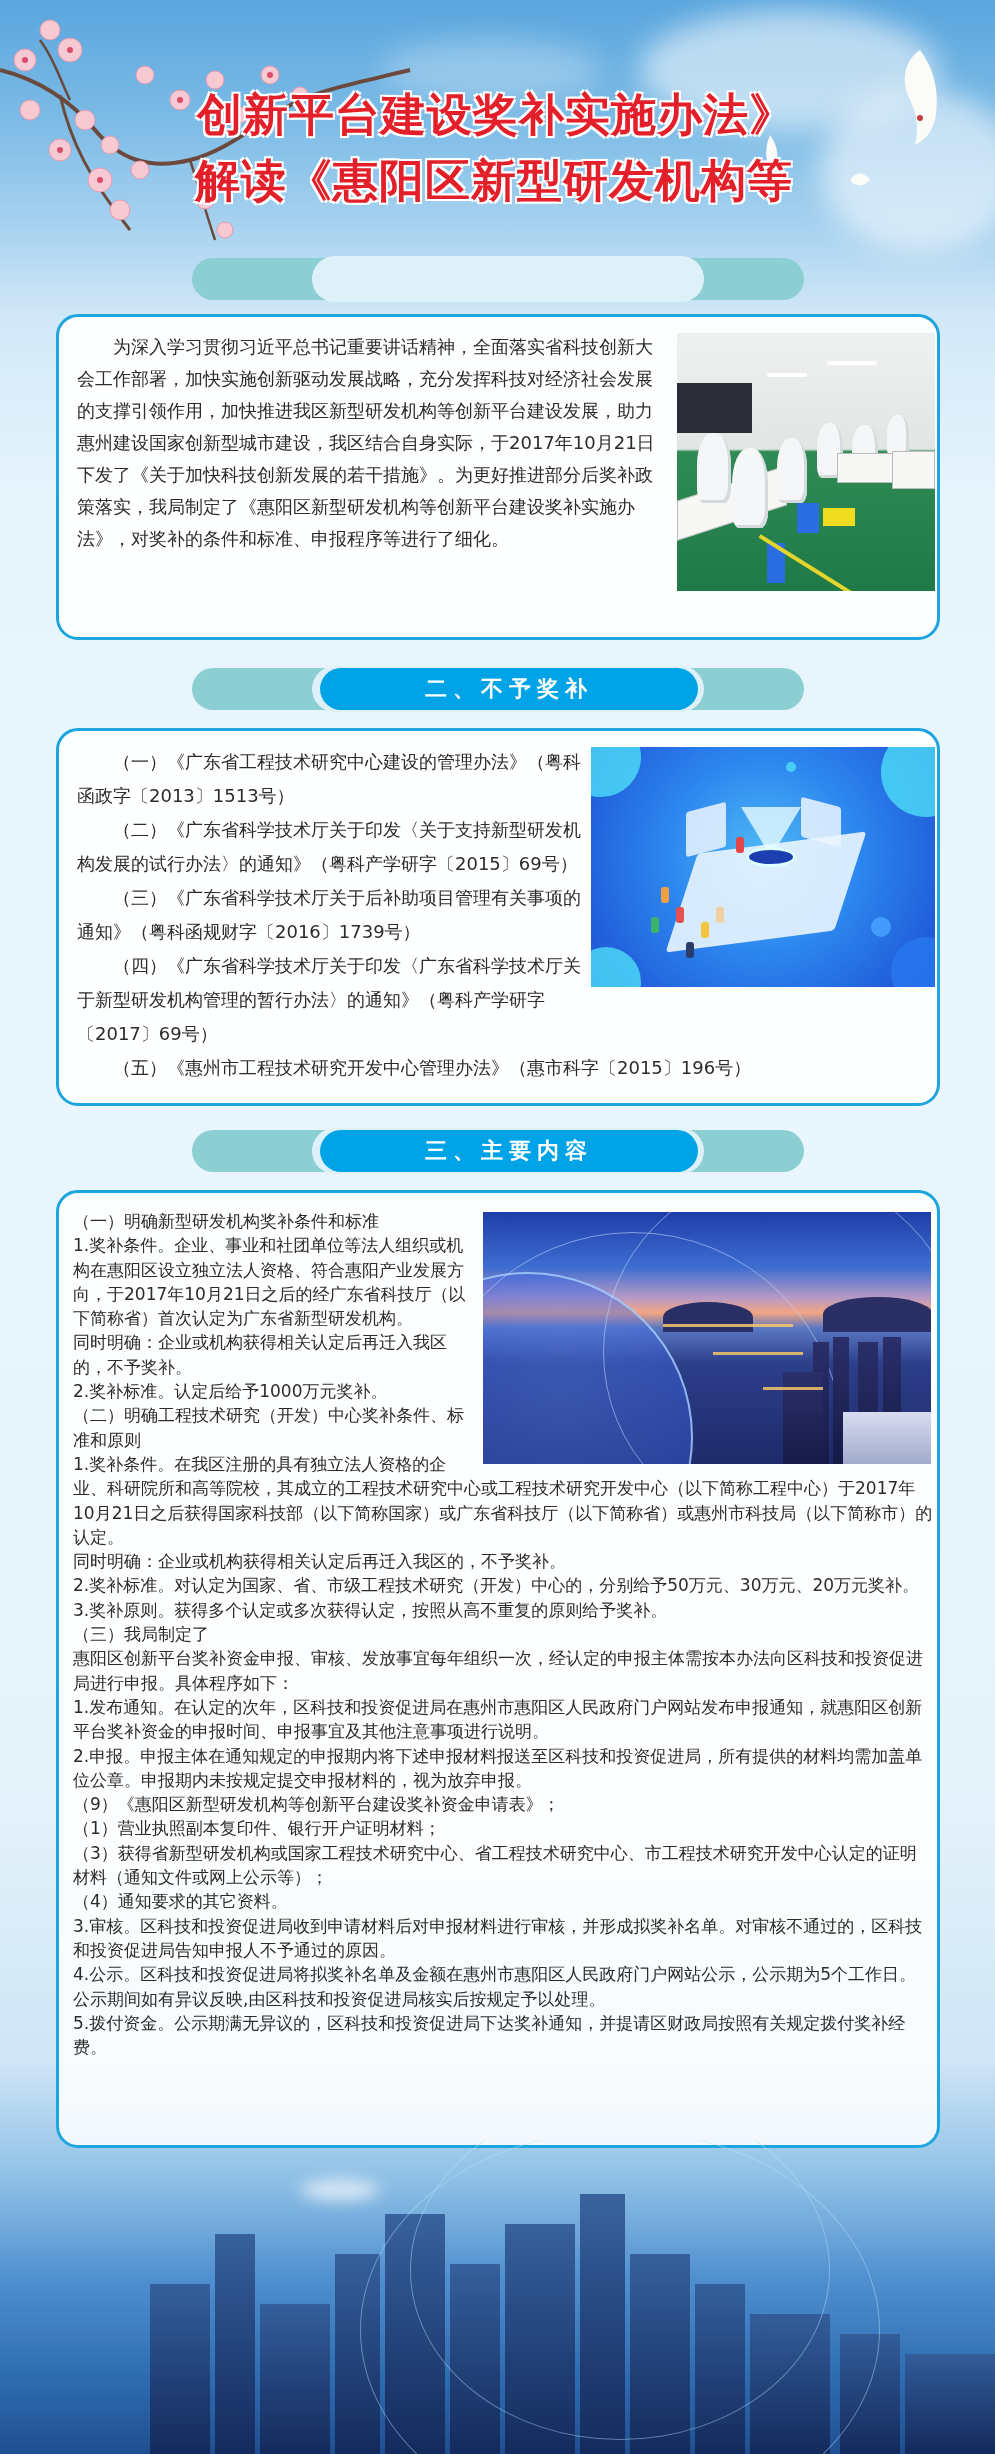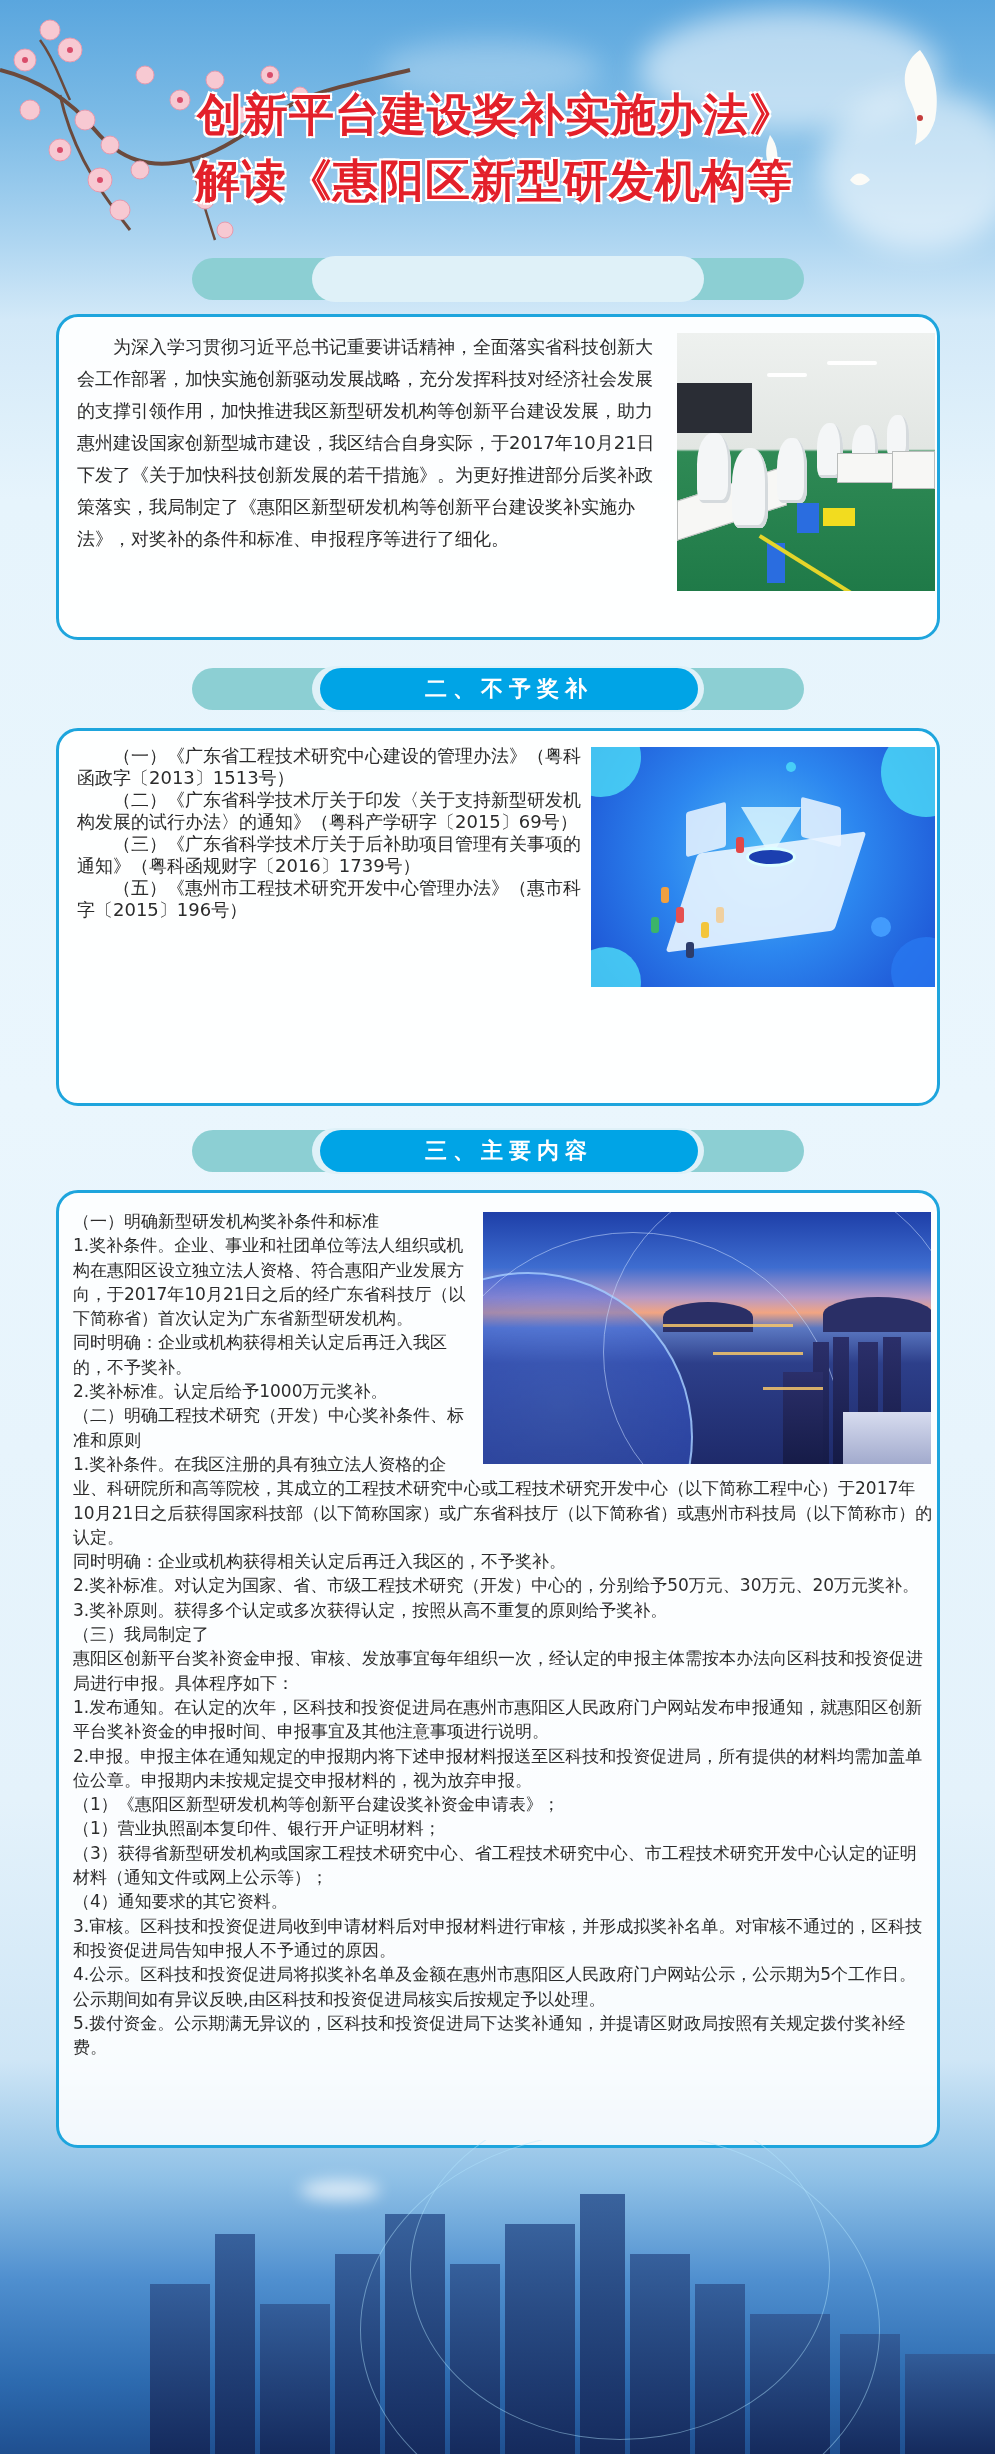--- a/index.html
+++ b/index.html
@@ -49,21 +49,21 @@
     background: rgba(255,255,255,0.93);
     border: 3px solid #1ea5dd; border-radius: 22px;
   }
   .c1-text {
     position: absolute; left: 18px; top: 14px; width: 870px;
     font-size: 18px; line-height: 32px; color: #2b2b2b;
   }
   .c1-text .float-img { float: right; width: 258px; height: 258px; margin: 2px 12px 4px 8px; }
   .c2-text {
     position: absolute; left: 18px; top: 14px; width: 860px;
-    font-size: 18px; line-height: 22px; color: #2b2b2b;
+    font-size: 18px; line-height: 34px; color: #2b2b2b;
   }
   .c2-text .float-img { float: right; width: 344px; height: 240px; margin: 2px 2px 2px 2px; }
   .c3-text {
     position: absolute; left: 14px; top: 16px; width: 860px;
     font-size: 17px; line-height: 24.3px; color: #2b2b2b;
   }
   .c3-text .float-img { float: right; width: 448px; height: 252px; margin: 3px 2px 4px 6px; }
   .indent { text-indent: 2em; }
   .blk { display: block; }
   
@@ -214,20 +214,21 @@
       <div class="person" style="left:70px;top:140px;background:#f0a040;"></div>
       <div class="person" style="left:85px;top:160px;background:#e55050;"></div>
       <div class="person" style="left:60px;top:170px;background:#3bb46a;"></div>
       <div class="person" style="left:110px;top:175px;background:#f3c53c;"></div>
       <div class="person" style="left:95px;top:195px;background:#2d3c6a;"></div>
       <div class="person" style="left:125px;top:160px;background:#f0d0a0;"></div>
     </div>
     <span class="indent blk">（一）《广东省工程技术研究中心建设的管理办法》（粤科函政字〔2013〕1513号）</span>
     <span class="indent blk">（二）《广东省科学技术厅关于印发〈关于支持新型研发机构发展的试行办法〉的通知》（粤科产学研字〔2015〕69号）</span>
     <span class="indent blk">（三）《广东省科学技术厅关于后补助项目管理有关事项的通知》（粤科函规财字〔2016〕1739号）</span>
+    <span class="indent blk">（四）《广东省科学技术厅关于印发〈广东省科学技术厅关于新型研发机构管理的暂行办法〉的通知》（粤科产学研字〔2017〕69号）</span>
     <span class="indent blk">（五）《惠州市工程技术研究开发中心管理办法》（惠市科字〔2015〕196号）</span>
   </div>
 </div>
 
 <div class="sec-head" style="top:1130px;">
   <div class="bar"></div>
   <div class="pill-outline"></div>
   <div class="pill">三、主要内容</div>
 </div>
 
@@ -255,21 +256,21 @@
     <span class="blk">2.奖补标准。认定后给予1000万元奖补。</span>
     <span class="blk">（二）明确工程技术研究（开发）中心奖补条件、标准和原则</span>
     <span class="blk">1.奖补条件。在我区注册的具有独立法人资格的企业、科研院所和高等院校，其成立的工程技术研究中心或工程技术研究开发中心（以下简称工程中心）于2017年10月21日之后获得国家科技部（以下简称国家）或广东省科技厅（以下简称省）或惠州市科技局（以下简称市）的认定。</span>
     <span class="blk">同时明确：企业或机构获得相关认定后再迁入我区的，不予奖补。</span>
     <span class="blk">2.奖补标准。对认定为国家、省、市级工程技术研究（开发）中心的，分别给予50万元、30万元、20万元奖补。</span>
     <span class="blk">3.奖补原则。获得多个认定或多次获得认定，按照从高不重复的原则给予奖补。</span>
     <span class="blk">（三）我局制定了</span>
     <span class="blk">惠阳区创新平台奖补资金申报、审核、发放事宜每年组织一次，经认定的申报主体需按本办法向区科技和投资促进局进行申报。具体程序如下：</span>
     <span class="blk">1.发布通知。在认定的次年，区科技和投资促进局在惠州市惠阳区人民政府门户网站发布申报通知，就惠阳区创新平台奖补资金的申报时间、申报事宜及其他注意事项进行说明。</span>
     <span class="blk">2.申报。申报主体在通知规定的申报期内将下述申报材料报送至区科技和投资促进局，所有提供的材料均需加盖单位公章。申报期内未按规定提交申报材料的，视为放弃申报。</span>
-    <span class="blk">（1）《惠阳区新型研发机构等创新平台建设奖补资金申请表》；</span>
+    <span class="blk">（9）《惠阳区新型研发机构等创新平台建设奖补资金申请表》；</span>
     <span class="blk">（1）营业执照副本复印件、银行开户证明材料；</span>
     <span class="blk">（3）获得省新型研发机构或国家工程技术研究中心、省工程技术研究中心、市工程技术研究开发中心认定的证明材料（通知文件或网上公示等）；</span>
     <span class="blk">（4）通知要求的其它资料。</span>
     <span class="blk">3.审核。区科技和投资促进局收到申请材料后对申报材料进行审核，并形成拟奖补名单。对审核不通过的，区科技和投资促进局告知申报人不予通过的原因。</span>
     <span class="blk">4.公示。区科技和投资促进局将拟奖补名单及金额在惠州市惠阳区人民政府门户网站公示，公示期为5个工作日。公示期间如有异议反映,由区科技和投资促进局核实后按规定予以处理。</span>
     <span class="blk">5.拨付资金。公示期满无异议的，区科技和投资促进局下达奖补通知，并提请区财政局按照有关规定拨付奖补经费。</span>
   </div>
 </div>
 
 <div class="bottom-city">

